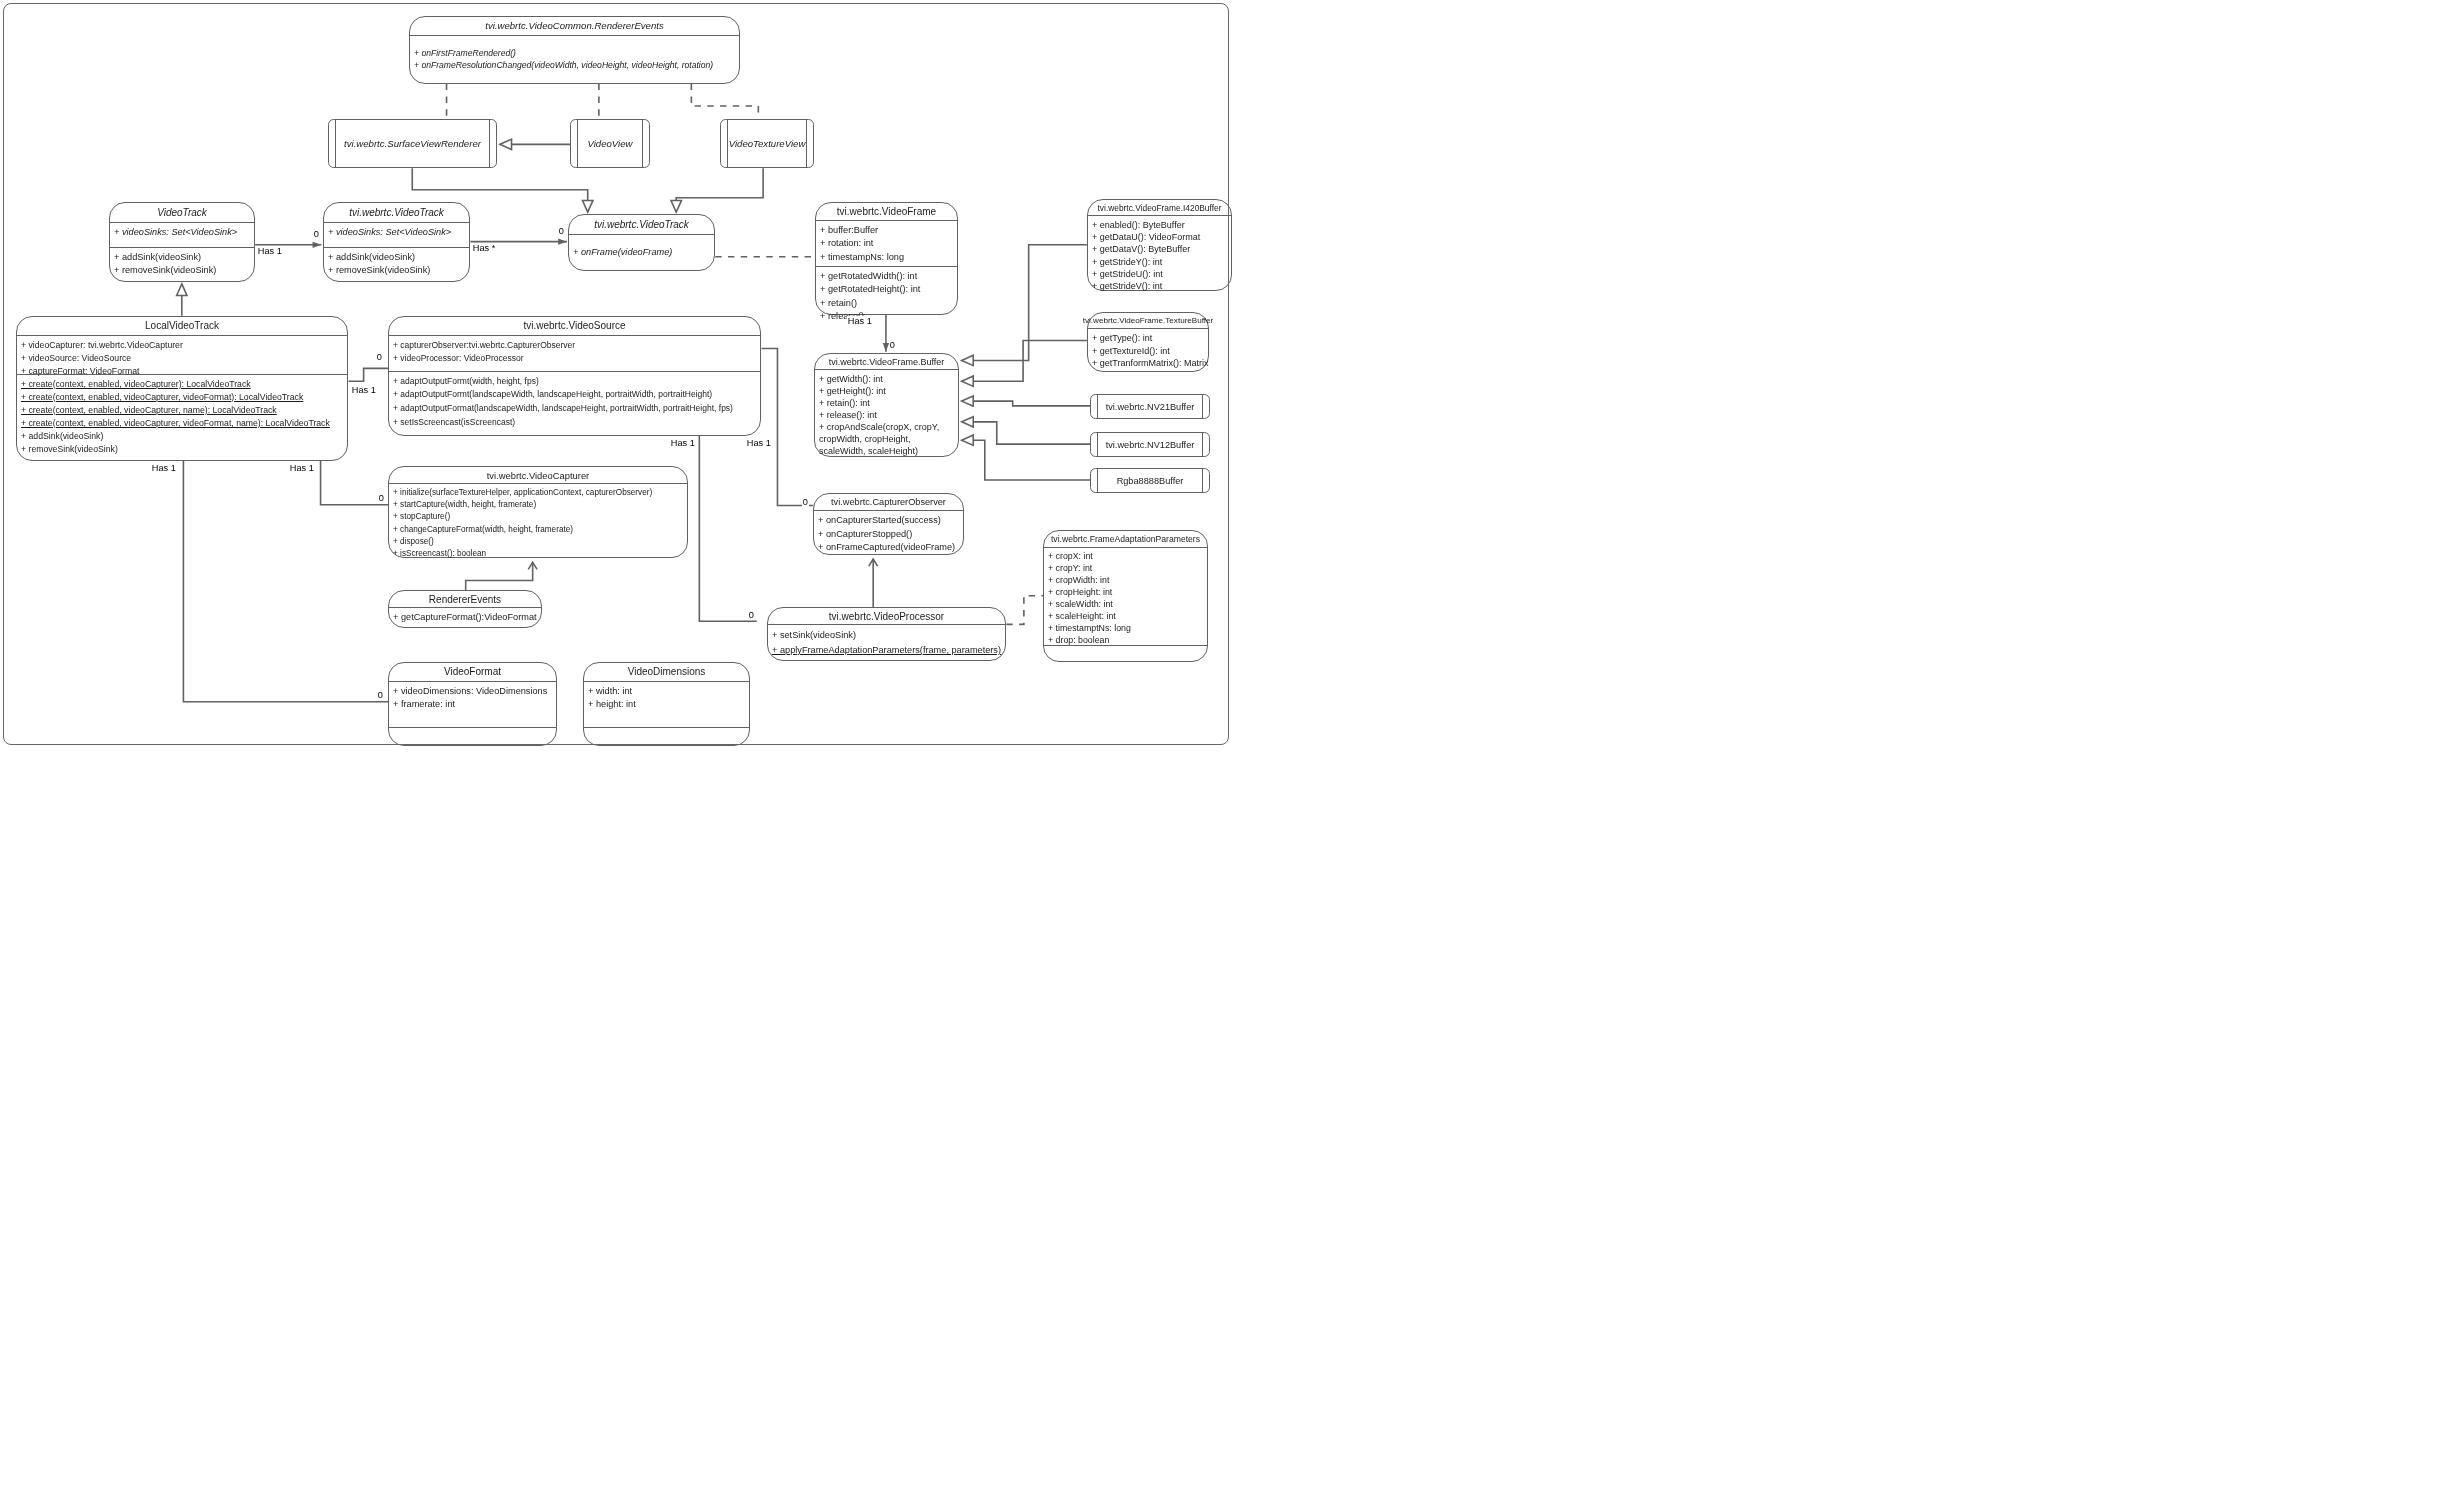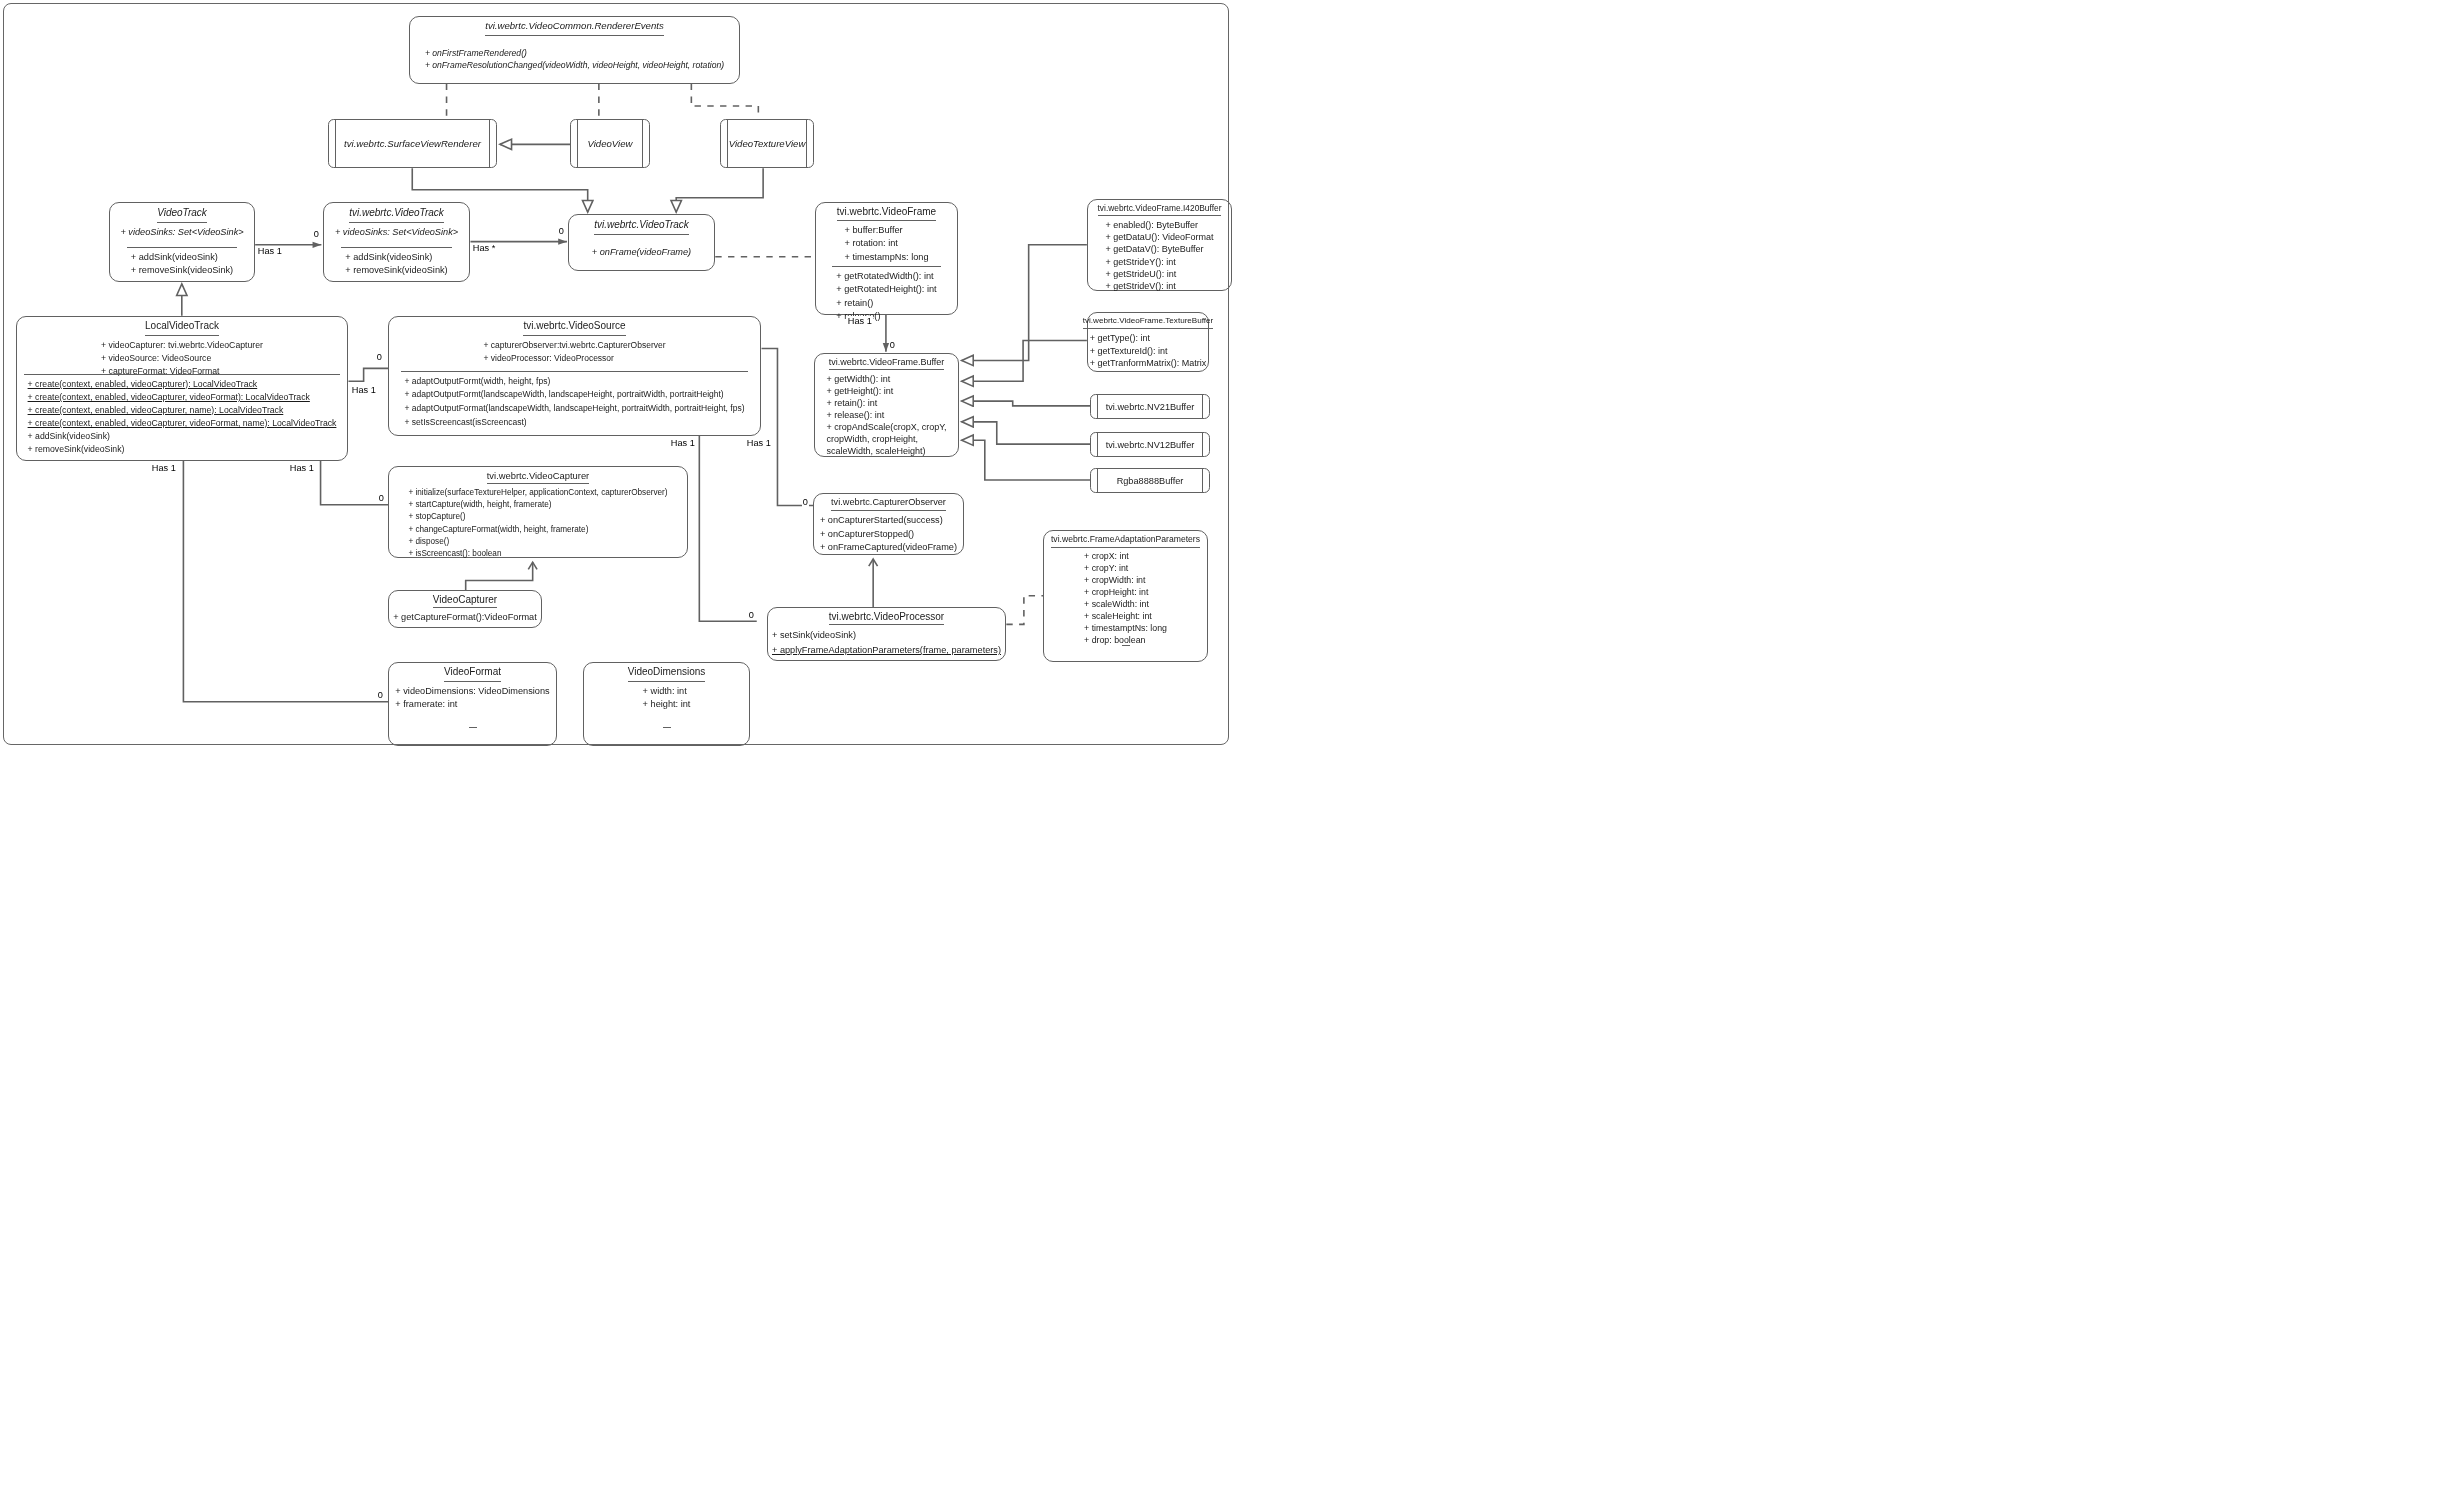--- a/index.html
+++ b/index.html
@@ -3,22 +3,22 @@
 <meta charset="utf-8">
 <style>
   html,body{margin:0;padding:0;background:#fff;}
   #stage{position:relative;width:1232px;height:748px;background:#fff;overflow:hidden;
          font-family:"Liberation Sans",sans-serif;color:#1a1a1a;}
   #frame{position:absolute;inset:3.2px;border:1.6px solid #666;border-radius:8px;pointer-events:none;}
   #edges-svg{position:absolute;left:0;top:0;width:1232px;height:748px;}
   .edge{fill:none;stroke:#616161;stroke-width:2;}
   .edge.dashed{stroke-dasharray:8 8;}
 
-  .uml-class{position:absolute;background:#fff;border:1.6px solid #616161;border-radius:10px;
-             display:flex;flex-direction:column;box-sizing:border-box;align-items:center;}
+  .uml-class{position:absolute;background:#fff;border:1.6px solid #616161;border-radius:16px;
+             display:flex;flex-direction:column;box-sizing:border-box;}
   .uml-title{flex:0 0 auto;display:flex;align-items:center;justify-content:center;
              font-size:10px;border-bottom:1.6px solid #616161;white-space:nowrap;overflow:visible;}
   .uml-title.b{font-weight:normal;}
   .uml-title.i{font-style:italic;}
   .uml-comp{box-sizing:border-box;display:flex;flex-direction:column;padding:3.2px 4px;overflow:visible;}
   .uml-comp.grow{flex:1 1 auto;}
   .uml-comp + .uml-comp{border-top:1.6px solid #616161;}
   .uml-comp.center{justify-content:center;}
   .uml-line{font-size:9.2px;line-height:1.45;white-space:nowrap;}
   .uml-line.i{font-style:italic;}
@@ -243,21 +243,21 @@
         <div class="uml-comp grow" data-name="class-compartment">
           <div class="uml-line" data-name="member-line">+ initialize(surfaceTextureHelper, applicationContext, capturerObserver)</div>
           <div class="uml-line" data-name="member-line">+ startCapture(width, height, framerate)</div>
           <div class="uml-line" data-name="member-line">+ stopCapture()</div>
           <div class="uml-line" data-name="member-line">+ changeCaptureFormat(width, height, framerate)</div>
           <div class="uml-line" data-name="member-line">+ dispose()</div>
           <div class="uml-line" data-name="member-line">+ isScreencast(): boolean</div>
         </div>
       </div>
       <div data-name="class-video-capturer-small" class="uml-class" style="left: 388px; top: 590px; width: 154px; height: 38px;">
-        <div class="uml-title b" data-name="class-title" style="height: 16px;">VideoCapturer</div>
+        <div class="uml-title b" data-name="class-title" style="height: 16px;">RendererEvents</div>
         <div class="uml-comp grow center" data-name="class-compartment">
           <div class="uml-line" data-name="member-line">+ getCaptureFormat():VideoFormat</div>
         </div>
       </div>
       <div data-name="class-capturer-observer" class="uml-class" style="left: 813px; top: 493px; width: 151px; height: 62px;">
         <div class="uml-title b" data-name="class-title" style="height: 16px;">tvi.webrtc.CapturerObserver</div>
         <div class="uml-comp grow" data-name="class-compartment">
           <div class="uml-line" data-name="member-line">+ onCapturerStarted(success)</div>
           <div class="uml-line" data-name="member-line">+ onCapturerStopped()</div>
           <div class="uml-line" data-name="member-line">+ onFrameCaptured(videoFrame)</div>

